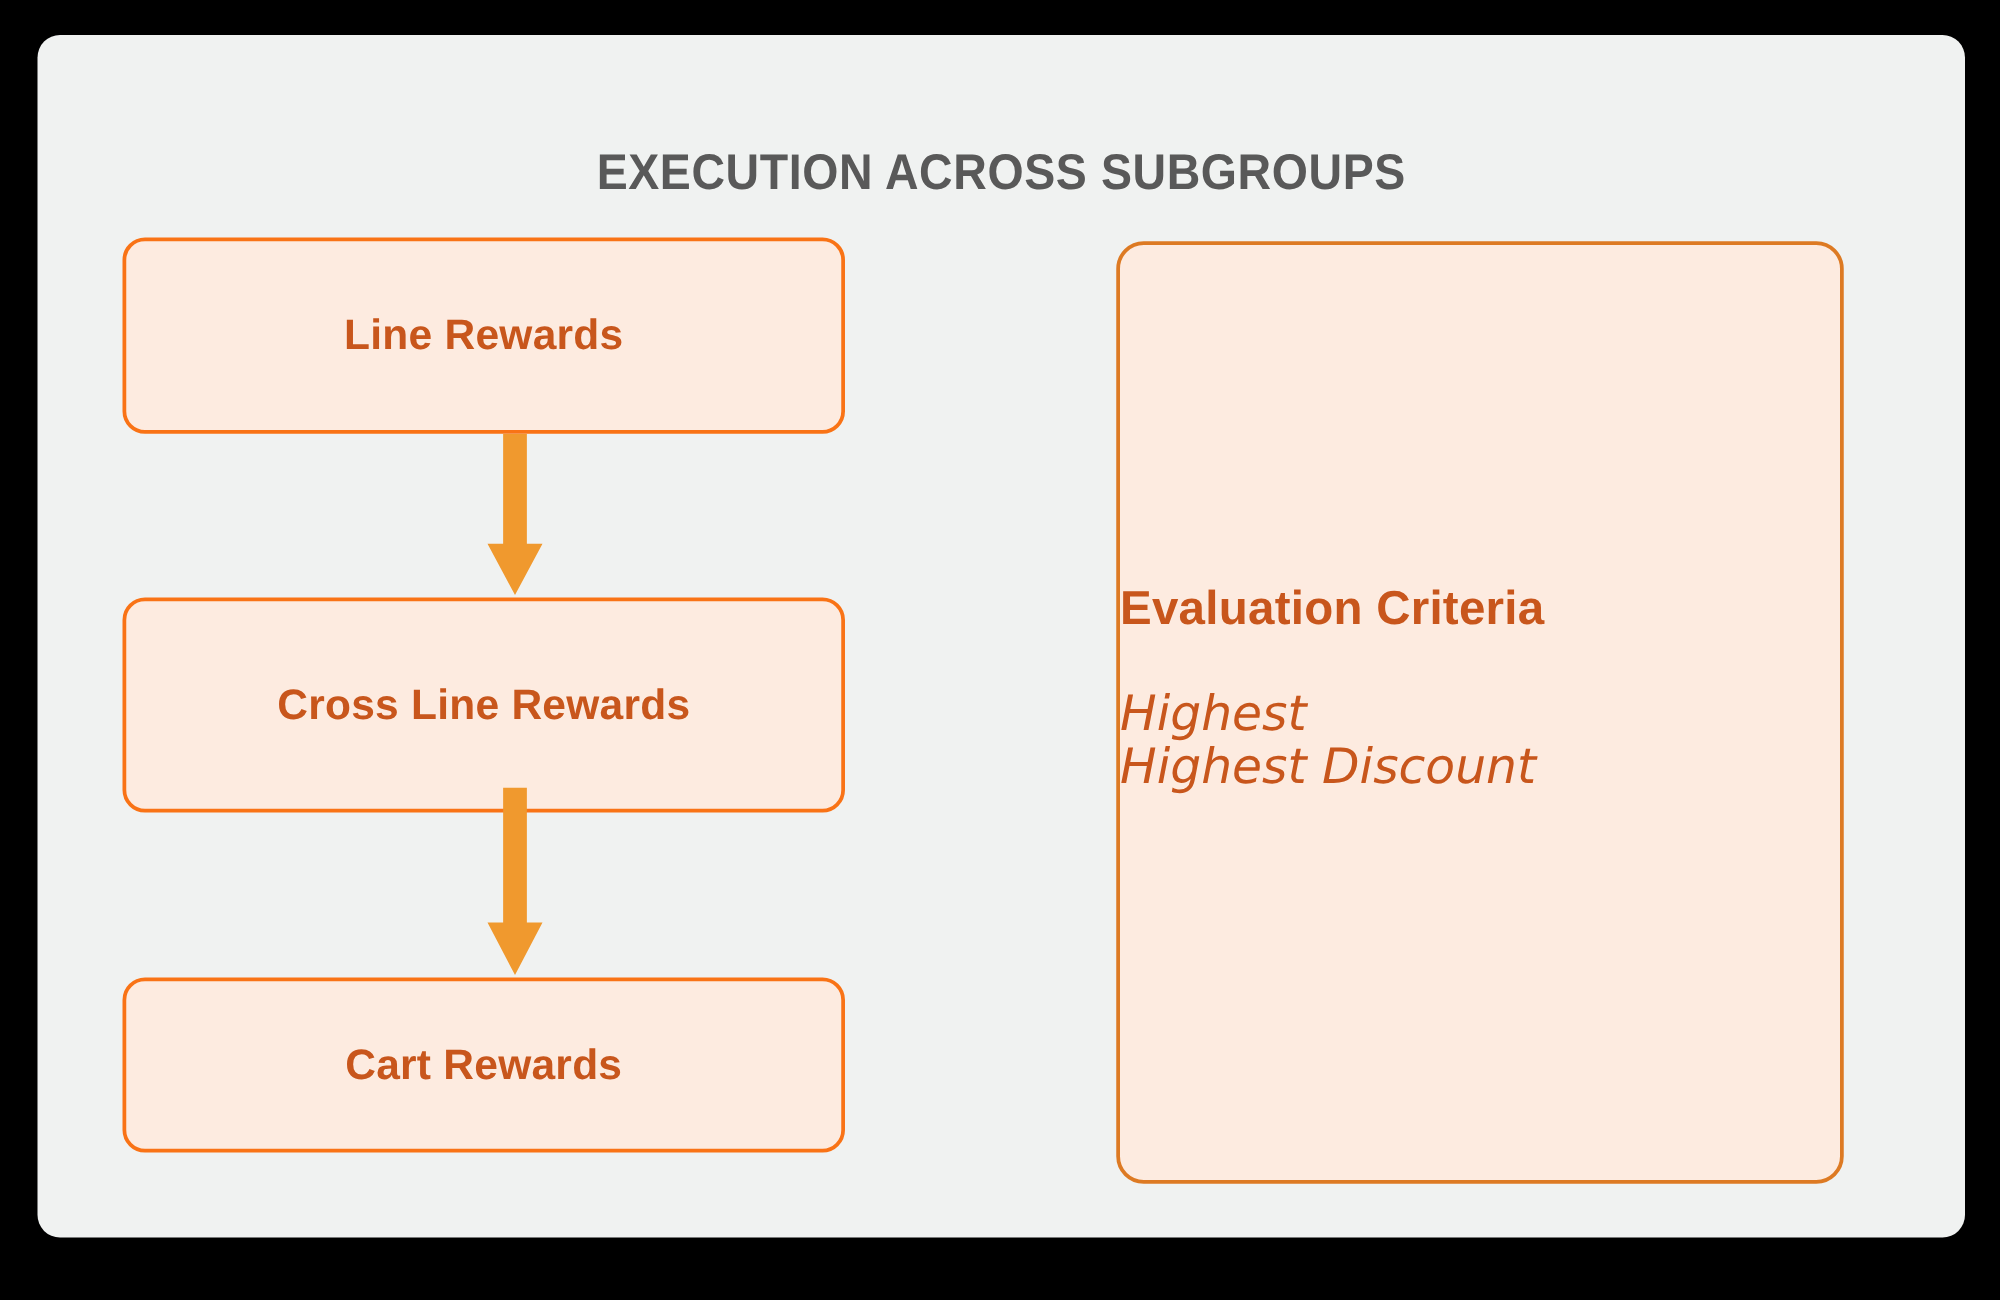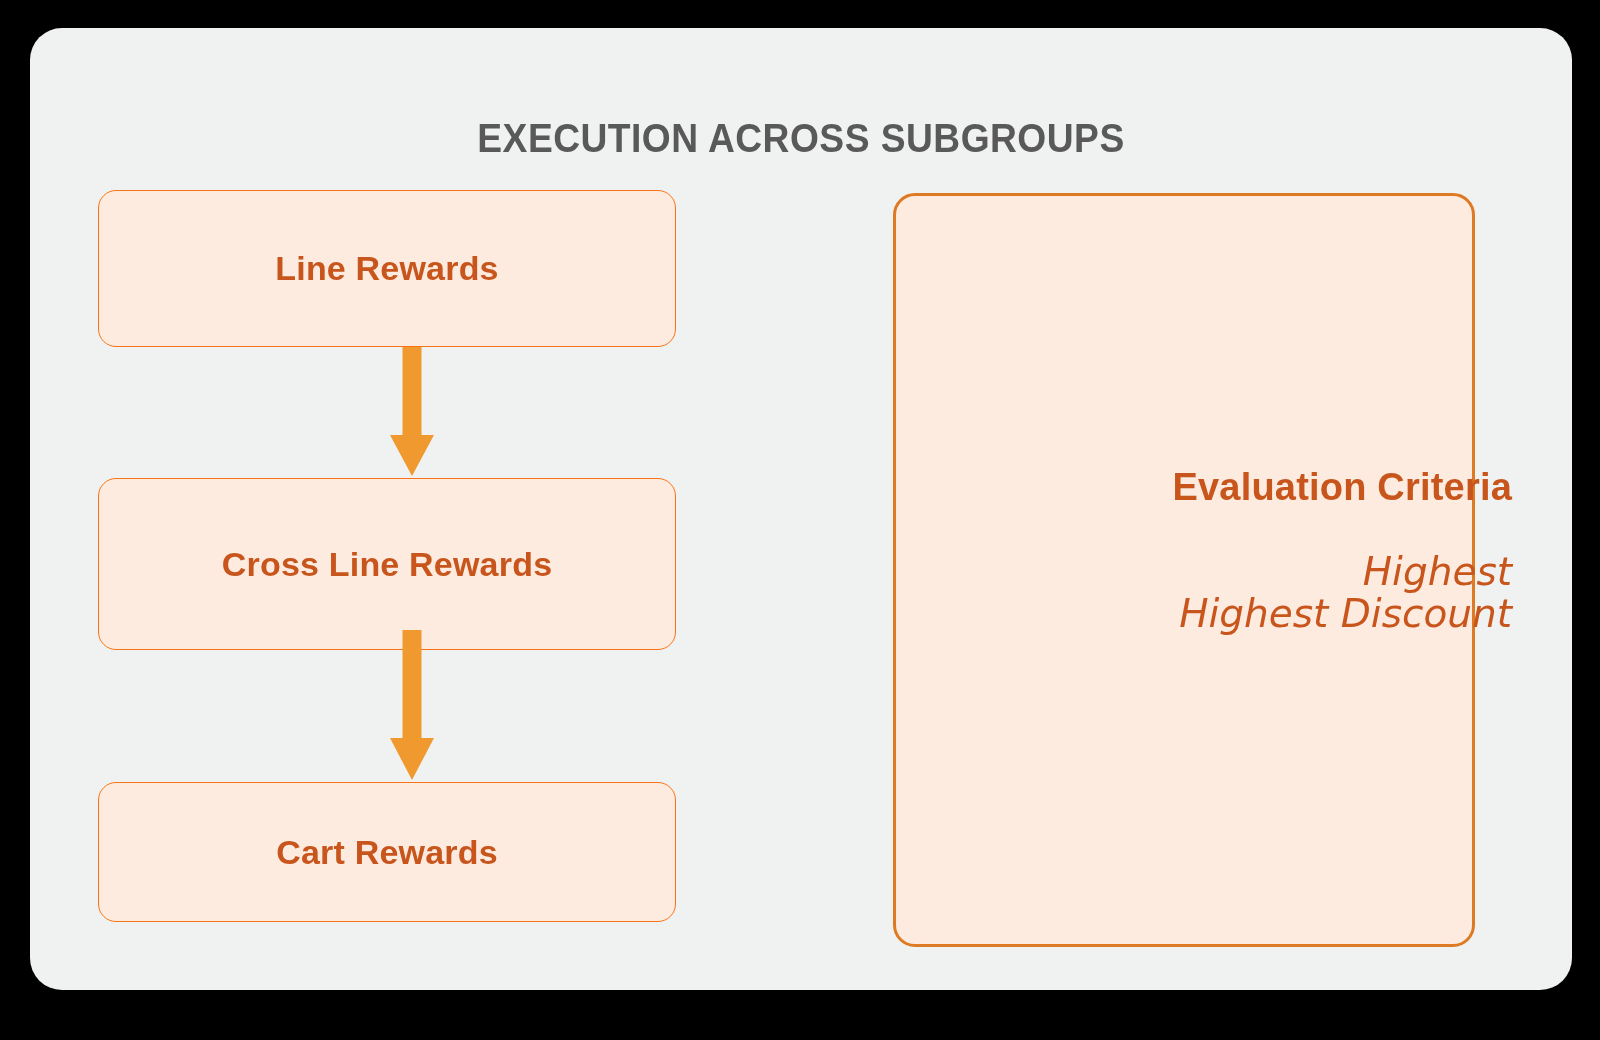--- a/index.html
+++ b/index.html
@@ -23,21 +23,21 @@
     height: 1040px;
     background: #000000;
   }
   #card {
     position: absolute;
     left: 30px;
     top: 28px;
     width: 1542px;
     height: 962px;
     background: #F0F2F1;
-    border-radius: 32px;
+    border-radius: 18px;
   }
 
   
   #title {
     position: absolute;
     left: 0;
     top: 88px;
     width: 1542px;
     text-align: center;
     font-family: "Liberation Sans", sans-serif;
@@ -55,21 +55,21 @@
     left: 68px;
     top: 162px;
     width: 584px;
     height: 730px;
   }
   .flow-box {
     position: absolute;
     left: 0;
     width: 578px;
     background: #FDEBE0;
-    border: 1px solid #f97316;
+    border: 3px solid #f97316;
     border-radius: 18px;
     box-sizing: border-box;
     display: flex;
     align-items: center;
     justify-content: center;
   }
   .flow-box .box-label {
     font-family: "Liberation Sans", sans-serif;
     font-weight: bold;
     font-size: 34px;
@@ -101,22 +101,21 @@
     background: #FDEBE0;
     border: 3px solid #DD7A23;
     border-radius: 22px;
     box-sizing: border-box;
   }
   #criteria-inner {
     position: absolute;
     left: 0;
     top: 270px;
     width: 100%;
-    text-align: right;
-    margin-left: 40px;
+    text-align: left;
   }
   #criteria-heading {
     font-family: "Liberation Sans", sans-serif;
     font-weight: bold;
     font-size: 38px;
     color: #C8561C;
     letter-spacing: 0.2px;
     white-space: nowrap;
   }
   #criteria-list {

